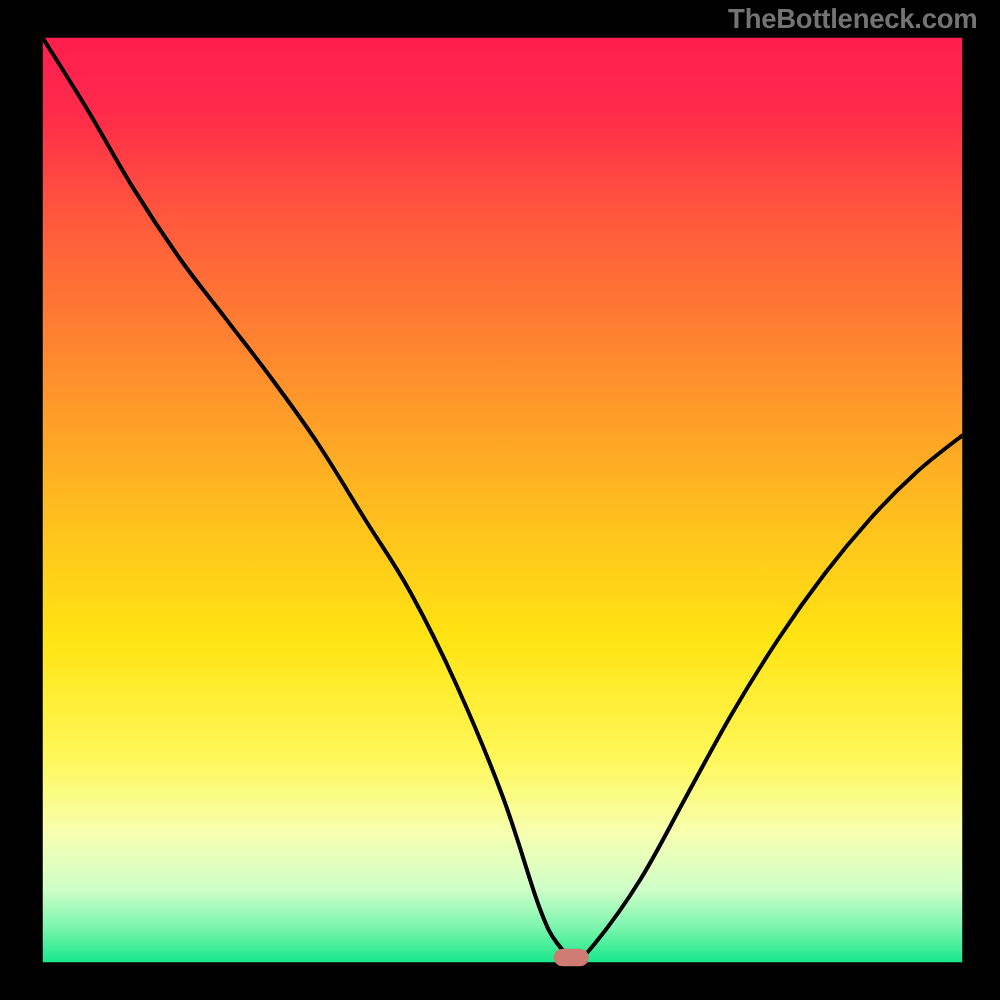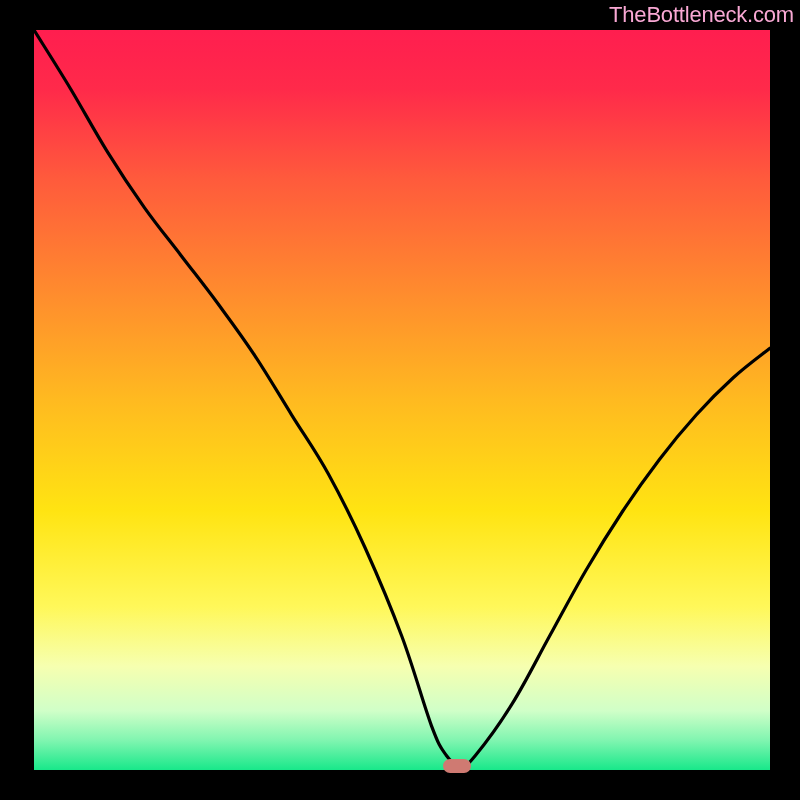--- a/index.html
+++ b/index.html
@@ -7,24 +7,24 @@
     width: 800px;
     height: 800px;
     background: #000;
     position: relative;
     font-family: Arial, sans-serif;
     overflow: hidden;
   }
   .watermark {
     position: absolute;
     top: 2px;
-    right: 6px;
-    color: #f9a8d4;
+    right: 18px;
+    color: #737373;
     font-size: 22px;
-    font-weight: 400;
+    font-weight: 700;
     z-index: 10;
     letter-spacing: -0.2px;
   }
   .plot-area {
     position: absolute;
     left: 34px;
     top: 30px;
     width: 736px;
     height: 740px;
   }

